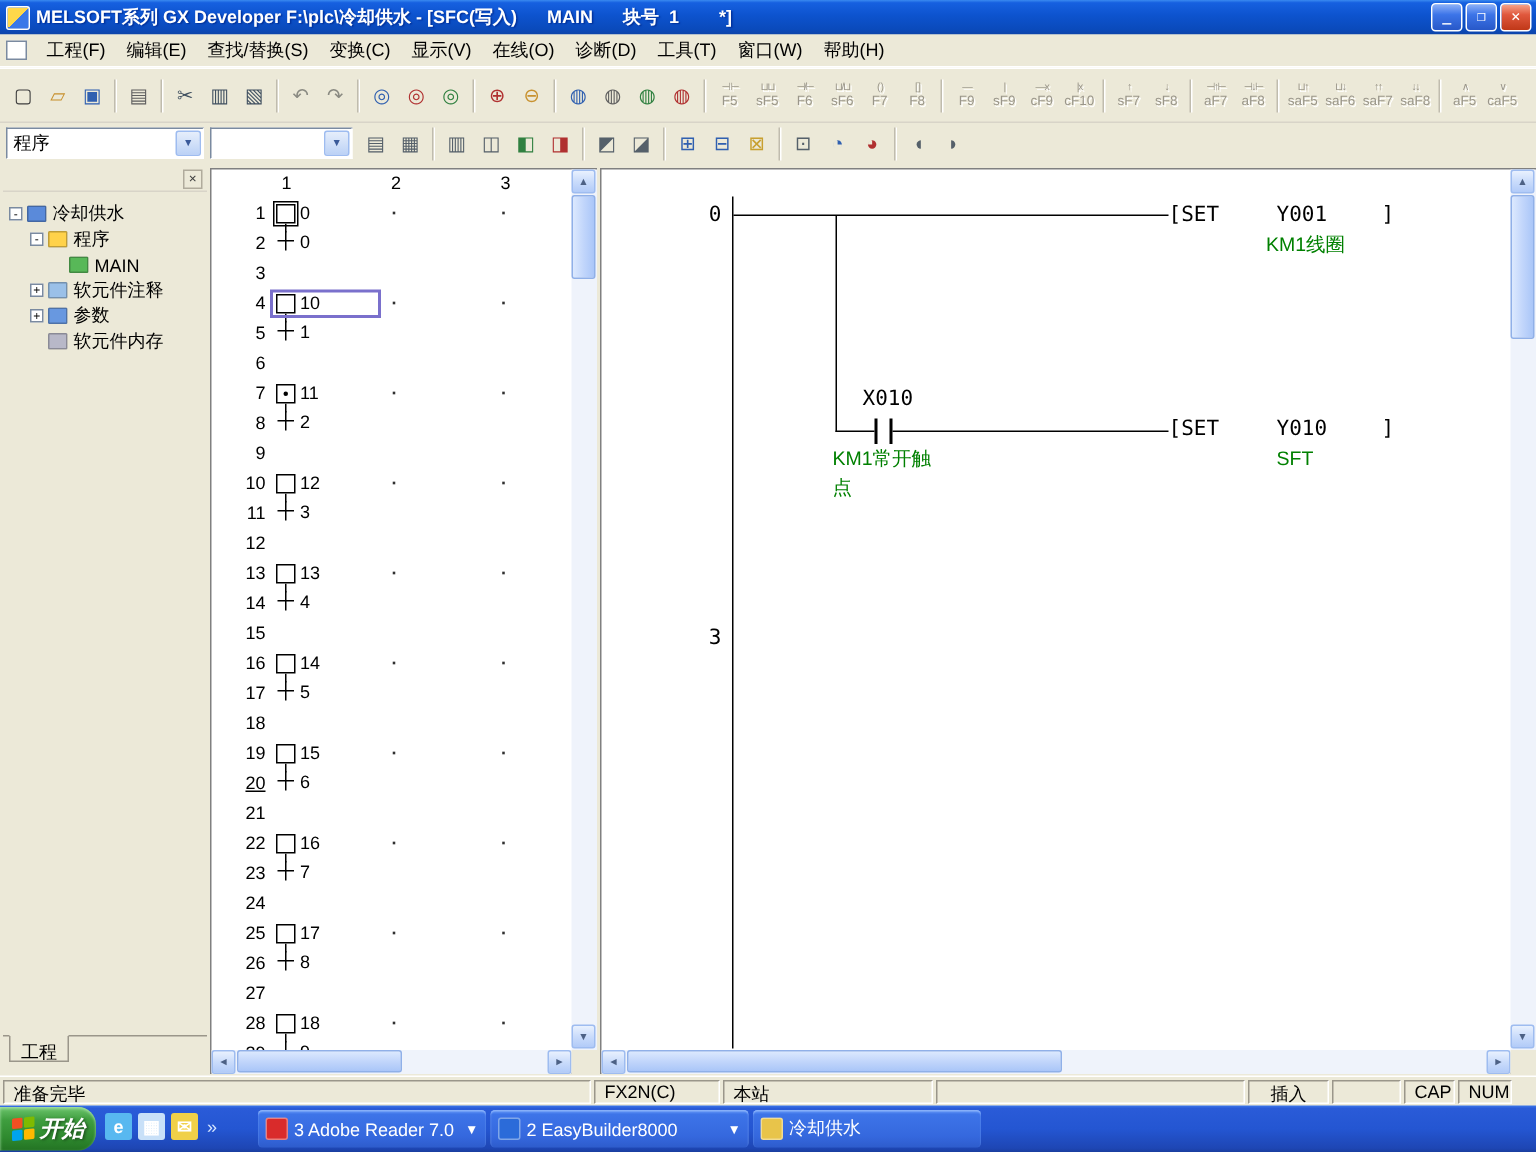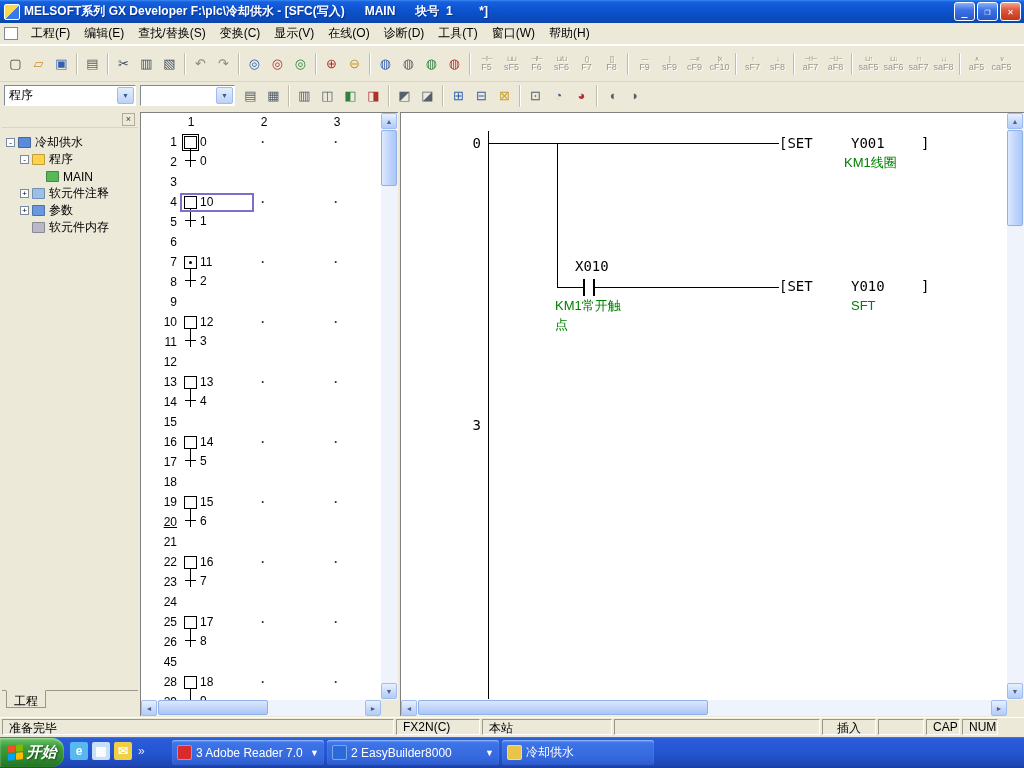--- a/index.html
+++ b/index.html
@@ -67,21 +67,21 @@
 
 
 #ladder-panel{position:absolute;left:400px;top:112px;width:624px;height:604px;background:#fff;border:1px solid #808080}
 #ladder-content{position:absolute;left:0;top:0;width:606px;height:587px;overflow:hidden}
 .lline{position:absolute;background:#000}
 .lrownum{position:absolute;width:38px;text-align:right;font-family:"DejaVu Sans Mono",monospace;font-size:14px}
 .ltext{position:absolute;font-family:"DejaVu Sans Mono",monospace;font-size:14px;white-space:pre}
 .lcomment{position:absolute;font-size:13px;color:#008000;line-height:19px}
 
 
-#statusbar{position:absolute;left:0;top:717px;width:1024px;height:20px;background:#ECE9D8;border-top:1px solid #fff;display:flex;align-items:flex-start;padding:1px 2px;gap:2px}
+#statusbar{position:absolute;left:0;top:717px;width:1024px;height:20px;background:#ECE9D8;border-top:1px solid #fff;display:flex;align-items:center;padding:1px 2px;gap:2px}
 .scell{height:16px;border:1px solid;border-color:#9A968A #fff #fff #9A968A;font-size:12px;padding:0 6px;overflow:hidden;white-space:nowrap}
 
 
 #taskbar{position:absolute;left:0;top:737px;width:1024px;height:31px;background:linear-gradient(180deg,#3C77EA 0%,#2A5BD8 6%,#2456D2 50%,#1E46B4 92%,#1A3E9E 100%)}
 #start-btn{position:absolute;left:0;top:1px;width:64px;height:29px;border-radius:0 12px 12px 0;background:linear-gradient(180deg,#6CC46C 0%,#3F9E3F 30%,#2F8A2F 70%,#237323 100%);display:flex;align-items:center;justify-content:center;gap:4px;color:#fff;font-weight:bold;font-style:italic;font-size:15px;text-shadow:1px 1px 2px #1A4A1A;box-shadow:inset 0 1px 2px #A8E0A8}
 .flag{width:15px;height:15px;display:grid;grid-template-columns:7px 7px;grid-template-rows:7px 7px;gap:1px;transform:skewY(-6deg)}
 .flag i{border-radius:1px}
 #quick{position:absolute;left:70px;top:5px;display:flex;gap:4px;align-items:center}
 .qicon{width:18px;height:18px;border-radius:2px;display:flex;align-items:center;justify-content:center;font-size:12px;font-weight:bold;color:#fff}
 #quick-chevron{color:#D8E8FF;font-size:12px;margin-left:2px}
@@ -482,21 +482,21 @@
         <div class="srow-num" style="top: 502px; left: 0px;">25</div>
         <div class="sline" style="left: 49px; top: 516px; width: 1px; height: 6px;"></div>
         <div class="sbox" style="left: 43px; top: 503px;"></div>
         <div class="slabel" style="left: 59px; top: 502px;">17</div>
         <div class="sgdot" style="left: 120px; top: 502px;">·</div>
         <div class="sgdot" style="left: 193px; top: 502px;">·</div>
         <div class="srow-num" style="top: 522px; left: 0px;">26</div>
         <div class="sline" style="left: 49px; top: 521px; width: 1px; height: 13px;"></div>
         <div class="sline" style="left: 44px; top: 527px; width: 11px; height: 1px;"></div>
         <div class="slabel" style="left: 59px; top: 521px;">8</div>
-        <div class="srow-num" style="top: 542px; left: 0px;">45</div>
+        <div class="srow-num" style="top: 542px; left: 0px;">27</div>
         <div class="srow-num" style="top: 562px; left: 0px;">28</div>
         <div class="sline" style="left: 49px; top: 576px; width: 1px; height: 6px;"></div>
         <div class="sbox" style="left: 43px; top: 563px;"></div>
         <div class="slabel" style="left: 59px; top: 562px;">18</div>
         <div class="sgdot" style="left: 120px; top: 562px;">·</div>
         <div class="sgdot" style="left: 193px; top: 562px;">·</div>
         <div class="srow-num" style="top: 582px; left: 0px;">29</div>
         <div class="sline" style="left: 49px; top: 581px; width: 1px; height: 13px;"></div>
         <div class="slabel" style="left: 59px; top: 581px;">9</div>
       </div>
@@ -550,21 +550,21 @@
       <div class="sbtn" style="left:0;top:0">◄</div>
       <div class="sthumb h" style="left:17px;top:0;width:290px;height:15px"></div>
       <div class="sbtn" style="left:590px;top:0">►</div>
     </div>
     <div class="scorner" style="left:606px;top:587px"></div>
   </div>
 
   <div id="statusbar">
     <div class="scell" style="width:392px">准备完毕</div>
     <div class="scell" style="width:84px">FX2N(C)</div>
-    <div class="scell" style="width:130px">本站</div>
+    <div class="scell" style="width:140px">本站</div>
     <div class="scell" style="width:206px"></div>
     <div class="scell" style="width:54px;text-align:center">插入</div>
     <div class="scell" style="width:46px"></div>
     <div class="scell" style="width:34px;text-align:center">CAP</div>
     <div class="scell" style="width:36px;text-align:center">NUM</div>
   </div>
 
   <div id="taskbar">
     <div id="start-btn">
       <span class="flag">

